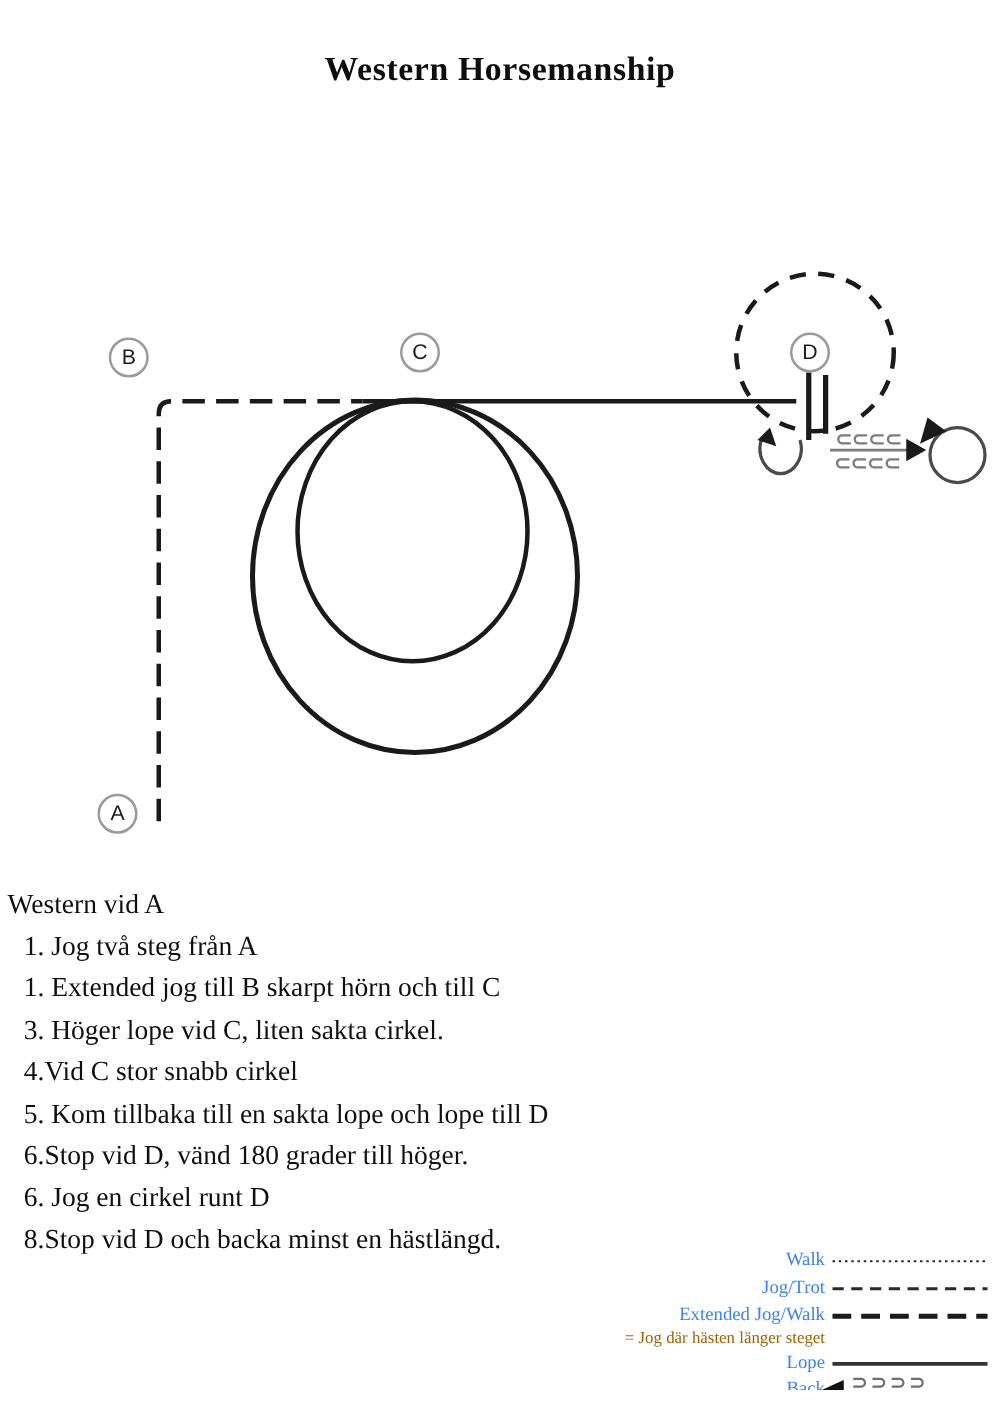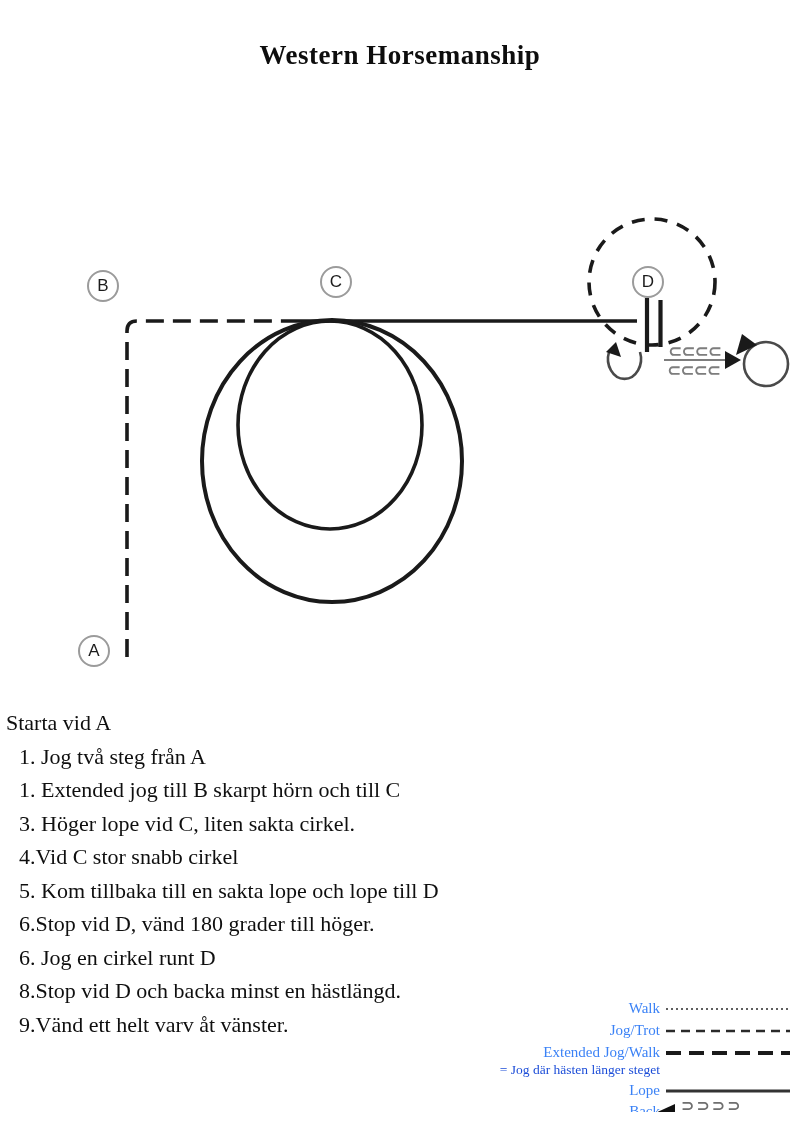--- a/index.html
+++ b/index.html
@@ -38,21 +38,21 @@
     position:absolute; right:140px; text-align:right; white-space:nowrap;
     font-size:15px; color:#3b82f6;
   }
   #legend-walk     { top:1000px; }
   #legend-jogtrot  { top:1022px; }
   #legend-extjog   { top:1044px; }
   #legend-lope     { top:1082px; }
   #legend-back     { top:1103px;text-align:right; }
   .legend-note {
     position:absolute; right:140px; top:1062px; white-space:nowrap;
-    font-size:13.5px; color:#1d4ed8;
+    font-size:13.5px; color:#a16207;
   }
 
   
   .hoof {
     font-family:"DejaVu Sans", sans-serif; font-weight:bold;
     font-size:17px; fill:#7d7d7d; letter-spacing:-1px;
   }
   .legend-hoof { font-size:16px; letter-spacing:2px; fill:#6f6f6f; }
 </style>
 </head>
@@ -108,30 +108,29 @@
       <polygon points="653,1114 675,1104 675,1124" fill="#111111"></polygon>
     </g>
   </svg>
 
   <span class="marker" id="marker-b">B</span>
   <span class="marker" id="marker-c">C</span>
   <span class="marker" id="marker-d">D</span>
   <span class="marker" id="marker-a">A</span>
 
   <div class="instructions">
-    <div class="start">Starta vid A</div>
+    <div class="start">Western vid A</div>
     <div class="item">1. Jog två steg från A</div>
     <div class="item">1. Extended jog till B skarpt hörn och till C</div>
     <div class="item">3. Höger lope vid C, liten sakta cirkel.</div>
     <div class="item">4.Vid C stor snabb cirkel</div>
     <div class="item">5. Kom tillbaka till en sakta lope och lope till D</div>
     <div class="item">6.Stop vid D, vänd 180 grader till höger.</div>
     <div class="item">6. Jog en cirkel runt D</div>
     <div class="item">8.Stop vid D och backa minst en hästlängd.</div>
-    <div class="item">9.Vänd ett helt varv åt vänster.</div>
   </div>
 
   <div class="legend-label" id="legend-walk">Walk</div>
   <div class="legend-label" id="legend-jogtrot">Jog/Trot</div>
   <div class="legend-label" id="legend-extjog">Extended Jog/Walk</div>
   <div class="legend-note">= Jog där hästen länger steget</div>
   <div class="legend-label" id="legend-lope">Lope</div>
   <div class="legend-label" id="legend-back">Back</div>
 
 </div>

